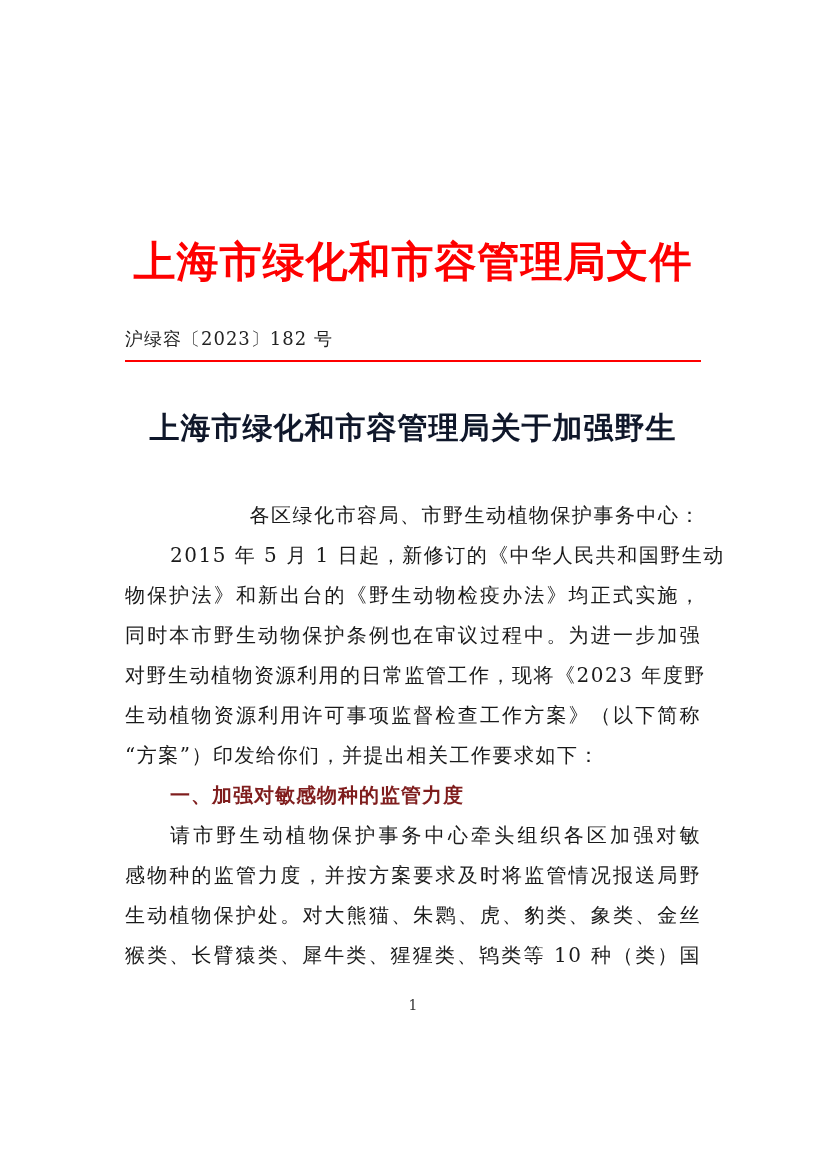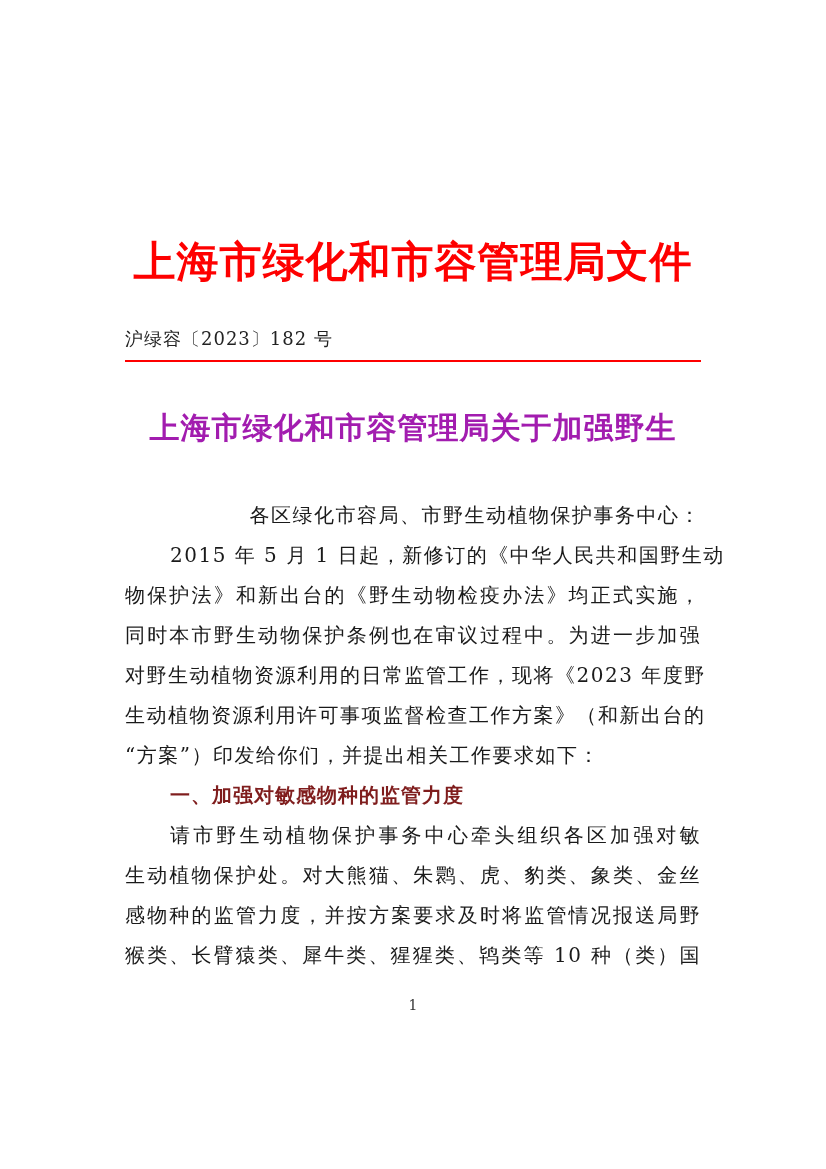--- a/index.html
+++ b/index.html
@@ -50,21 +50,21 @@
     border: none;
   }
 
   
   .notice-title {
     margin-top: 44px;
     text-align: center;
     font-weight: bold;
     font-size: 30px;
     line-height: 43px;
-    color: #a21caf;
+    color: #0f172a;
     letter-spacing: 1px;
   }
 
   
   .body-text {
     margin-top: 46px;
     font-size: 20px;
     line-height: 40px;
     color: #1a1a1a;
     letter-spacing: 1.5px;
@@ -127,30 +127,30 @@
 
     <div class="body-text">
 
       <div class="salutation">各区绿化市容局、市野生动植物保护事务中心：</div>
 
       <div>
         <div class="line first">2015 年 5 月 1 日起，新修订的《中华人民共和国野生动</div>
         <div class="line">物保护法》和新出台的《野生动物检疫办法》均正式实施，</div>
         <div class="line">同时本市野生动物保护条例也在审议过程中。为进一步加强</div>
         <div class="line">对野生动植物资源利用的日常监管工作，现将《2023 年度野</div>
-        <div class="line">生动植物资源利用许可事项监督检查工作方案》（和新出台的</div>
+        <div class="line">生动植物资源利用许可事项监督检查工作方案》（以下简称</div>
         <div class="line para-end">“方案”）印发给你们，并提出相关工作要求如下：</div>
       </div>
 
       <div class="section-heading">一、加强对敏感物种的监管力度</div>
 
       <div>
         <div class="line first">请市野生动植物保护事务中心牵头组织各区加强对敏</div>
+        <div class="line">感物种的监管力度，并按方案要求及时将监管情况报送局野</div>
         <div class="line">生动植物保护处。对大熊猫、朱鹮、虎、豹类、象类、金丝</div>
-        <div class="line">感物种的监管力度，并按方案要求及时将监管情况报送局野</div>
         <div class="line">猴类、长臂猿类、犀牛类、猩猩类、鸨类等 10 种（类）国</div>
       </div>
 
     </div>
   </div>
 
   <div class="page-number">1</div>
 </div>
 
 </body></html>

